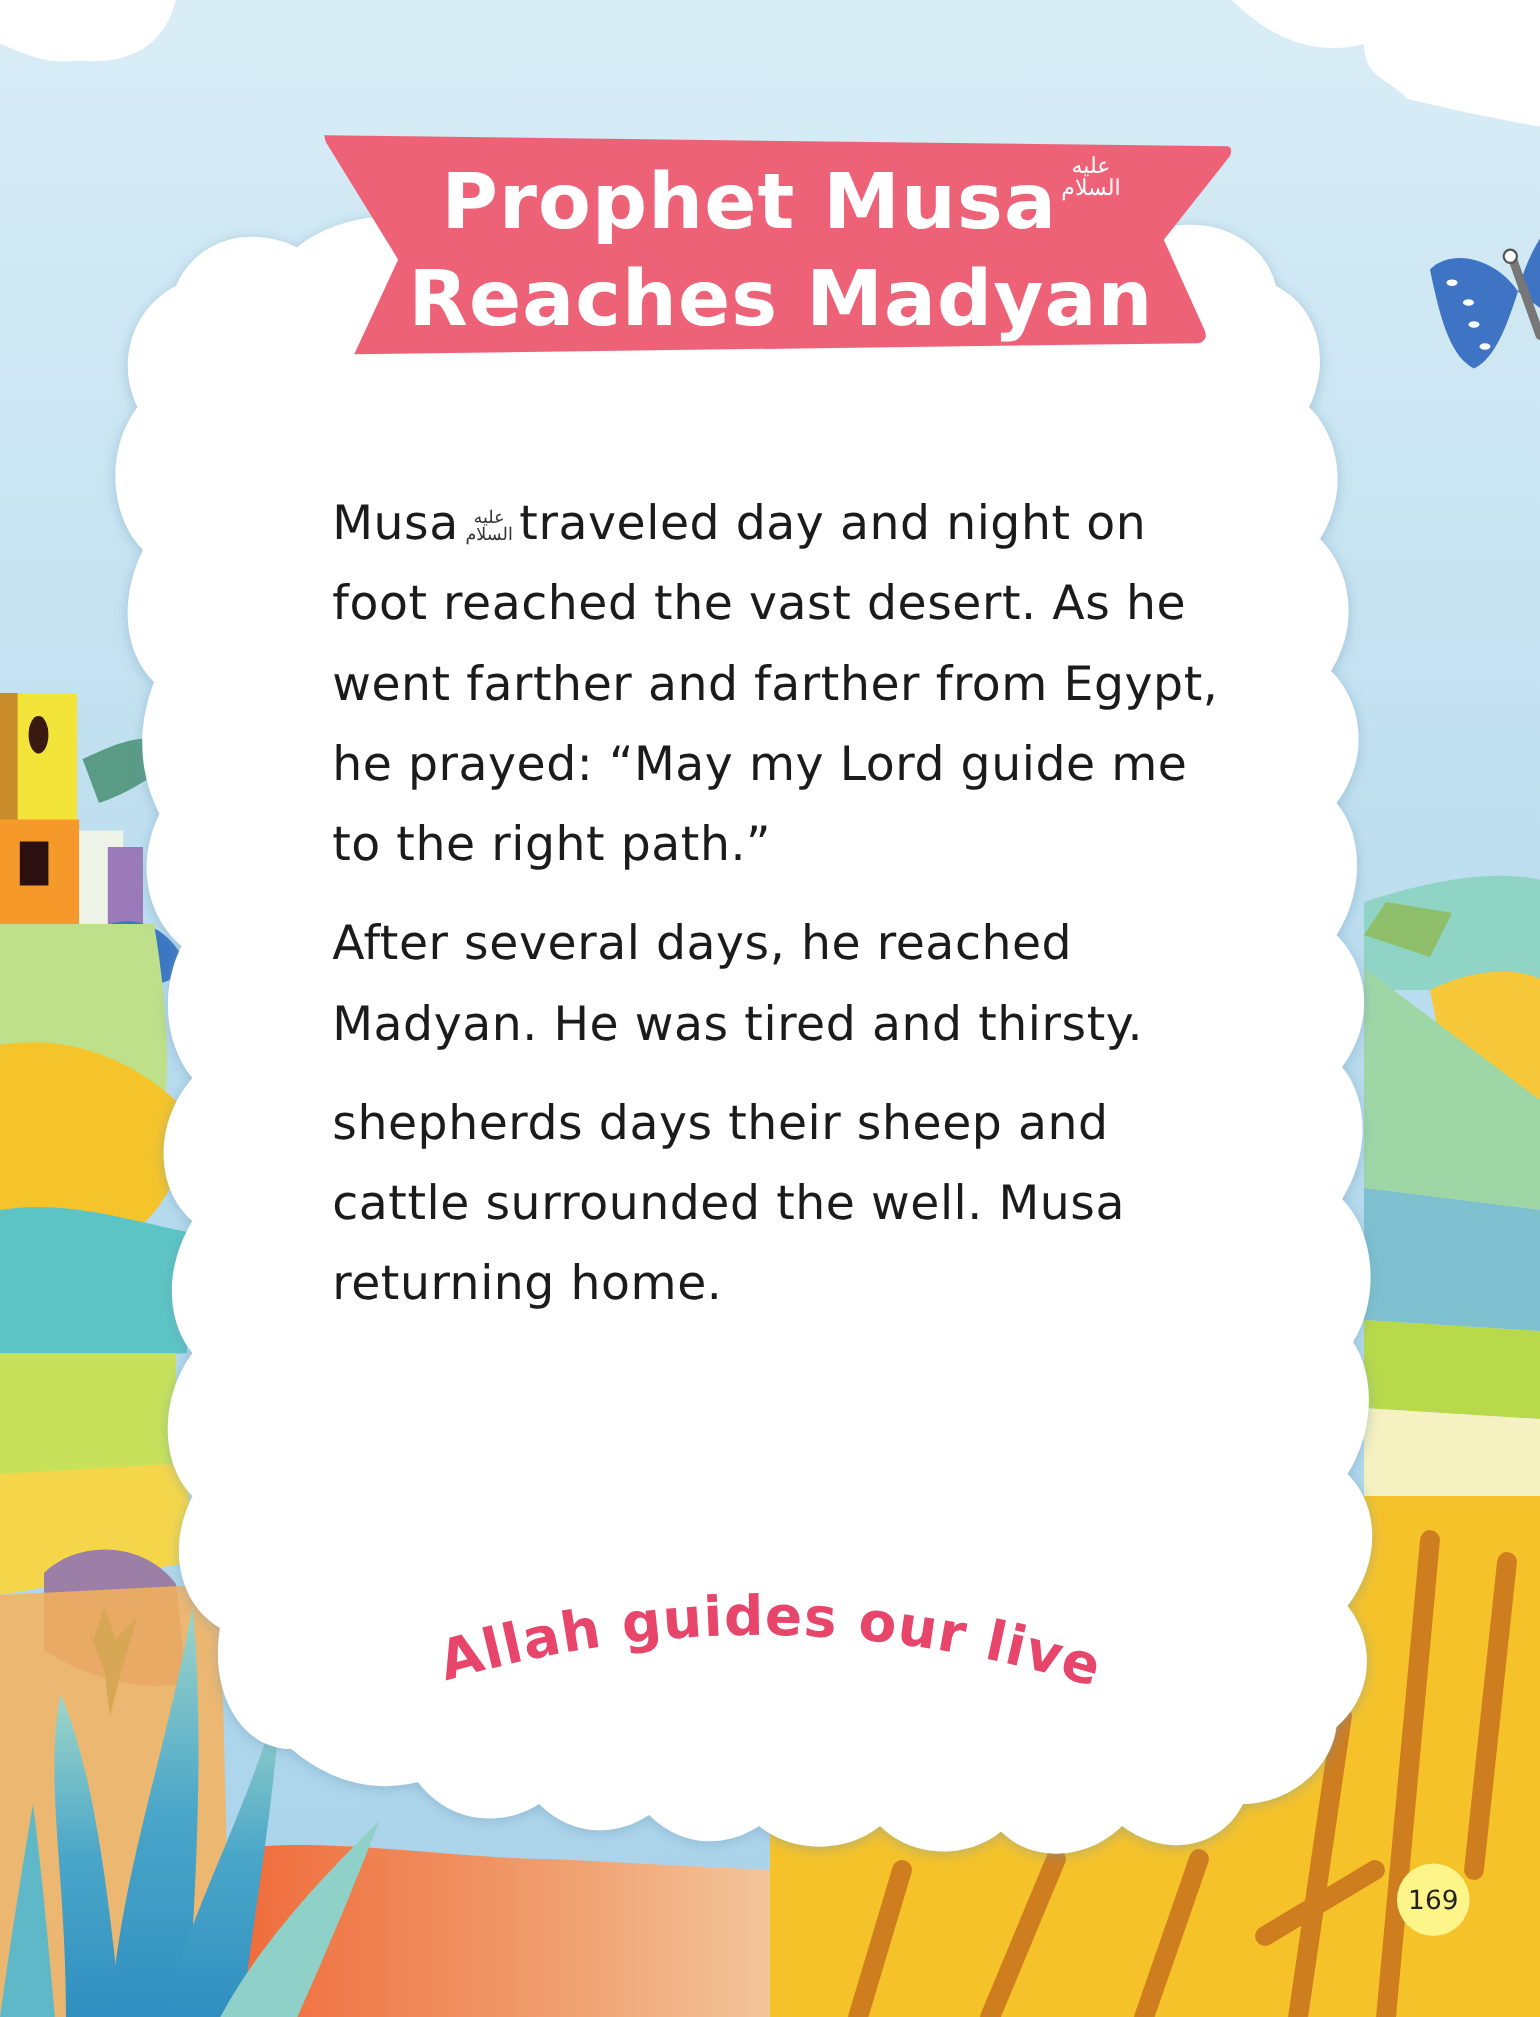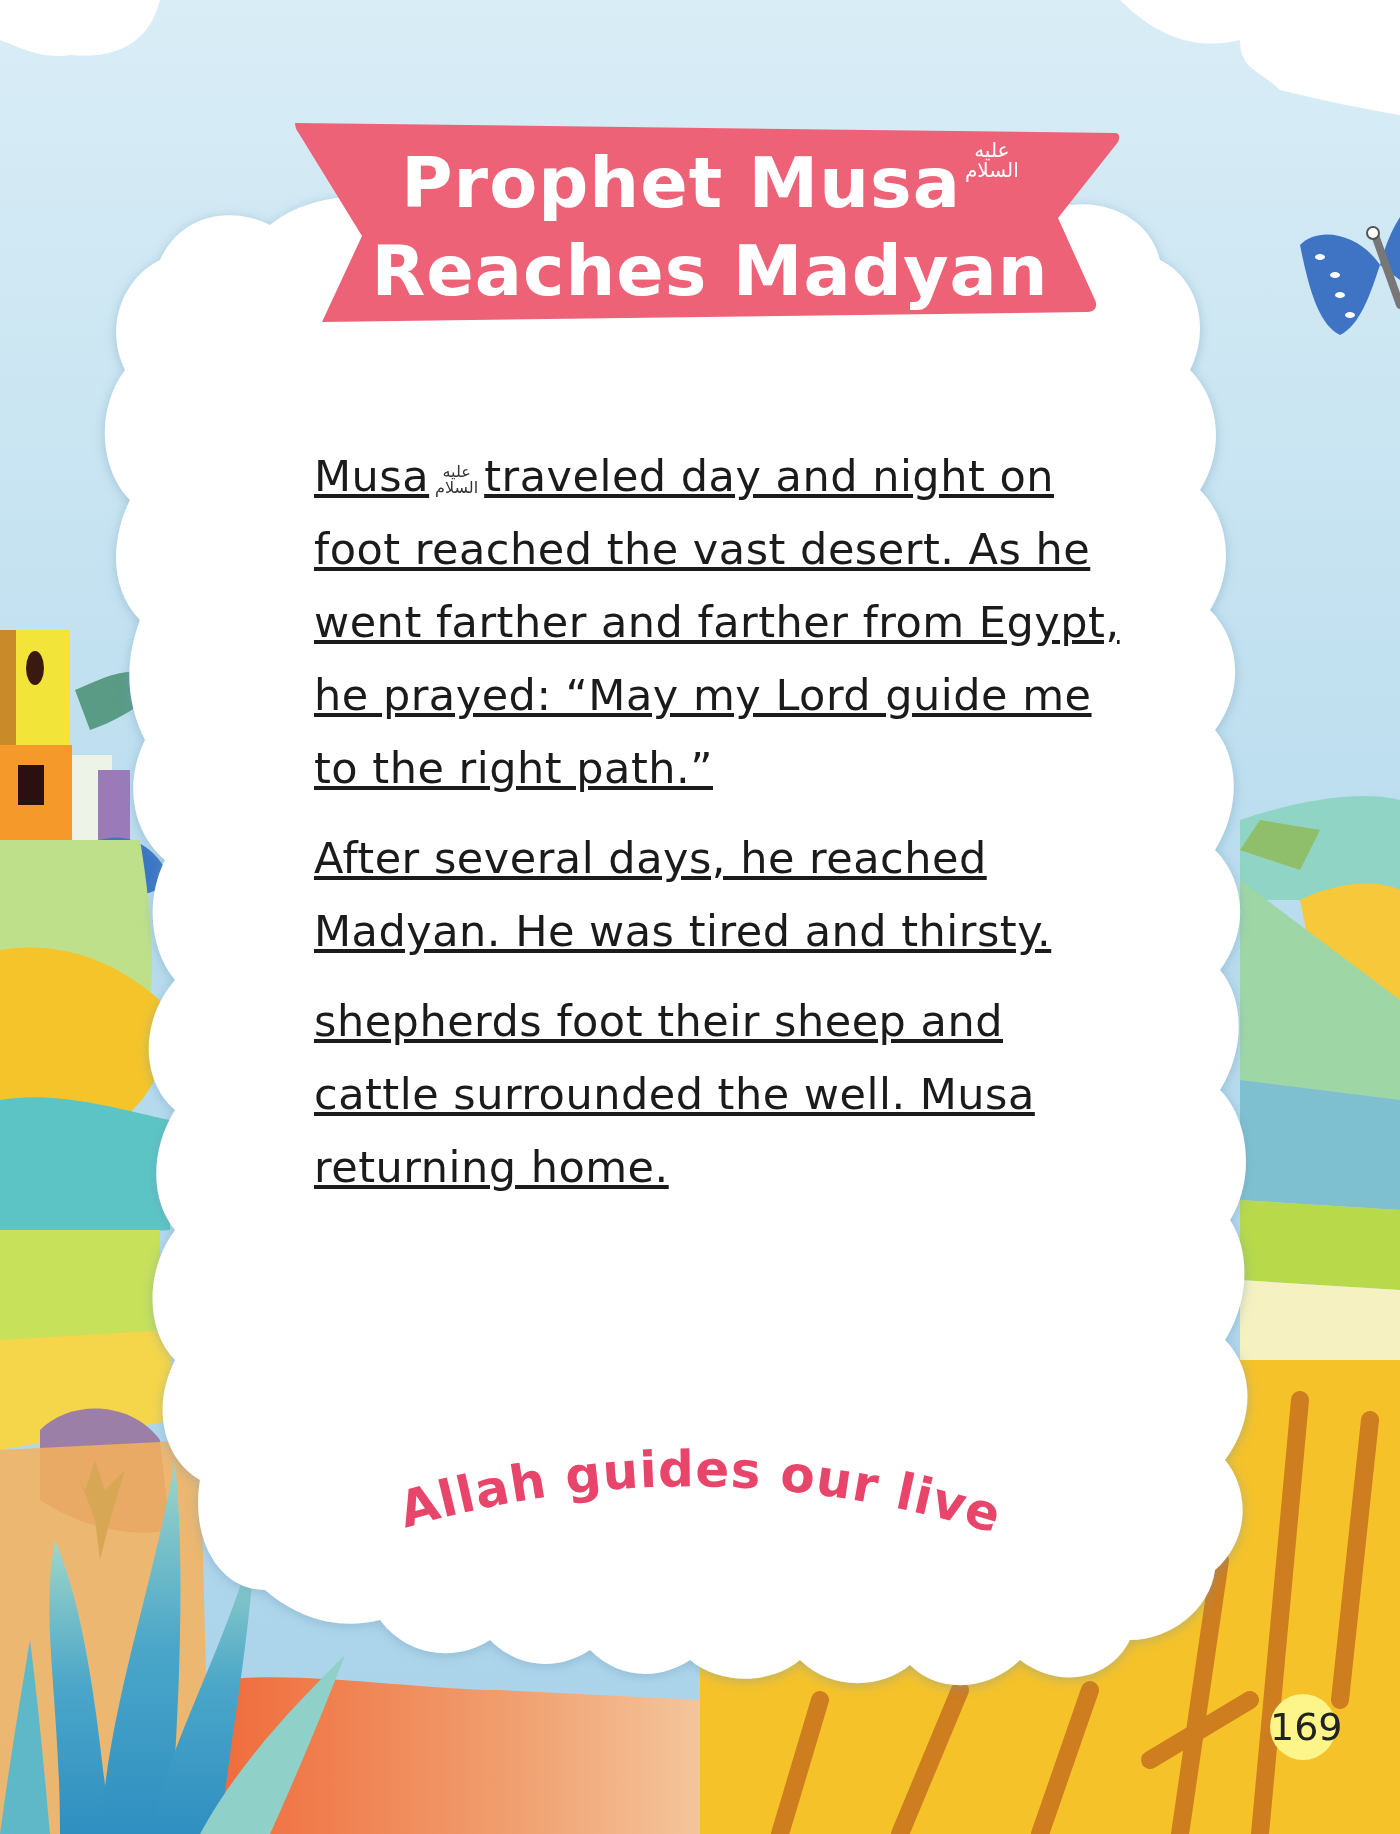--- a/index.html
+++ b/index.html
@@ -6,26 +6,26 @@
   body{width:1400px;height:1834px;position:relative;overflow:hidden;background:#cfe7f3;font-family:"DejaVu Sans",sans-serif;}
   .bg{position:absolute;inset:0;}
   .card{position:absolute;left:0;top:0;width:1400px;height:1834px;}
   .banner{position:absolute;left:0;top:0;width:1400px;height:1834px;}
   .title{position:absolute;left:300px;width:820px;text-align:center;color:#fff;font-family:"DejaVu Sans",sans-serif;font-weight:bold;font-size:70px;line-height:86px;letter-spacing:1px;}
   .title .l1{position:absolute;top:140px;left:0;width:820px;}
   .title .l2{position:absolute;top:228px;left:0;width:820px;}
   .honor{font-size:20px;line-height:20px;vertical-align:top;display:inline-block;margin-left:4px;font-weight:normal;text-align:center;}
   .honor span{display:block;}
   .body{position:absolute;left:298px;top:440px;width:820px;color:#1b1b1b;font-family:"DejaVu Sans",sans-serif;font-size:43px;line-height:73px;letter-spacing:0.5px;}
-  .body p{margin:0 0 17px 16px;text-decoration:underline;}
+  .body p{margin:0 0 17px 4px;}
   .line{display:block;white-space:nowrap;}
   .honor-inline{font-size:16px;line-height:16px;display:inline-block;vertical-align:middle;text-align:center;color:#333;margin:0 6px;}
   .honor-inline span{display:block;}
   .tagline{position:absolute;left:0;top:0;width:1400px;height:1834px;}
-  .pagenum{position:absolute;left:1270px;top:1694px;width:66px;height:66px;border-radius:50%;background:#fdf48a;color:#222;font-size:38px;line-height:66px;text-align:center;font-family:"DejaVu Sans",sans-serif;}
+  .pagenum{position:absolute;left:1270px;top:1694px;width:66px;height:66px;border-radius:50%;background:#fdf48a;color:#222;font-size:24px;line-height:66px;text-align:center;font-family:"DejaVu Sans",sans-serif;}
 </style>
 </head>
 <body>
 
 <svg class="bg" width="1400" height="1834" viewBox="0 0 1400 1834">
   <defs>
     <linearGradient id="sky" x1="0" y1="0" x2="0" y2="1">
       <stop offset="0" stop-color="#d9edf6"></stop>
       <stop offset="0.5" stop-color="#b9dcee"></stop>
       <stop offset="1" stop-color="#a9d3ea"></stop>
@@ -172,21 +172,21 @@
     <span class="line">foot reached the vast desert. As he</span>
     <span class="line">went farther and farther from Egypt,</span>
     <span class="line">he prayed: “May my Lord guide me</span>
     <span class="line">to the right path.”</span>
   </p>
   <p>
     <span class="line">After several days, he reached</span>
     <span class="line">Madyan. He was tired and thirsty.</span>
   </p>
   <p>
-    <span class="line">shepherds foot their sheep and</span>
+    <span class="line">shepherds days their sheep and</span>
     <span class="line">cattle surrounded the well. Musa</span>
     <span class="line">returning home.</span>
   </p>
 </div>
 
 <svg class="tagline" width="1400" height="1834" viewBox="0 0 1400 1834">
   <defs>
     <path id="arc" d="M 405 1528 Q 705 1440 1010 1538"></path>
   </defs>
   <text fill="#e8456b" font-family="DejaVu Sans, sans-serif" font-weight="bold" font-size="50" letter-spacing="1">

